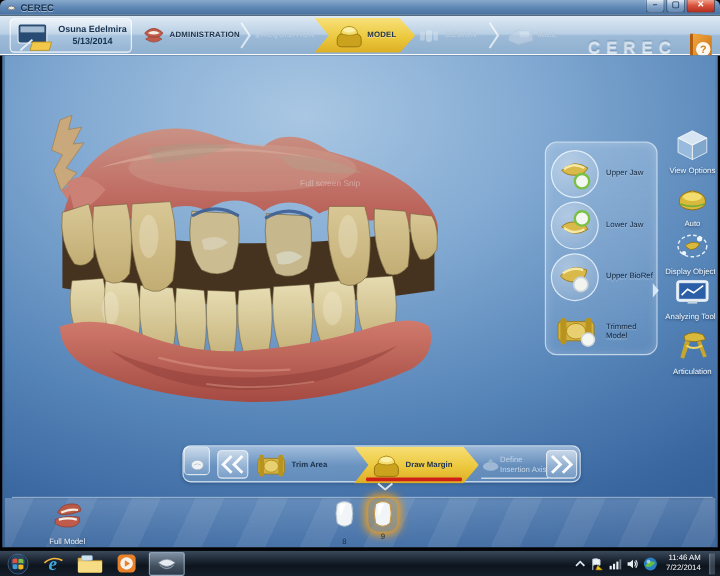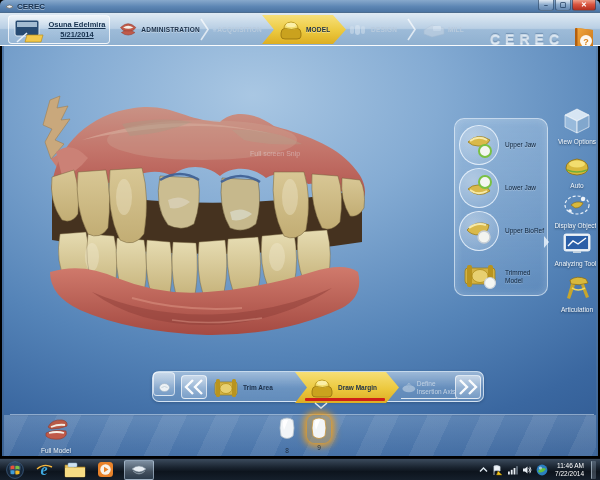--- a/index.html
+++ b/index.html
@@ -40,21 +40,21 @@
     left:0; top:13px; width:600px; height:33px;
     background:linear-gradient(#dfeaf4,#b9cfe4 48%,#9dbbd8 52%,#8fb0d0);
     border-bottom:1px solid rgba(255,255,255,.8);
   }
   #patient-btn {
     left:8px; top:2px; width:102px; height:29px;
     background:linear-gradient(rgba(255,255,255,.55),rgba(205,225,242,.25) 50%,rgba(160,190,220,.35));
     border:1px solid rgba(255,255,255,.75); border-radius:4px;
     display:flex; align-items:center;
   }
-  #patient-text { width:66px; margin-left:36px; text-align:center; color:#16314e; line-height:10px;text-decoration:underline; }
+  #patient-text { width:66px; margin-left:36px; text-align:center; color:#16314e; line-height:10px; }
   #patient-name { font-size:7.5px; font-weight:bold; }
   #patient-date { font-size:7.5px; font-weight:bold; }
   .tab { top:2px; height:29px; display:flex; align-items:center; }
   .tab-label { font-size:6.5px; font-weight:bold; letter-spacing:.2px; color:#1b2f47; text-shadow:0 1px 0 rgba(255,255,255,.4); }
   .tab.disabled .tab-label { color:#b9cbdd; text-shadow:none; }
   #tab-model {
     left:262px; width:84px;
     background:linear-gradient(#f7e07a,#ecc93f 55%,#ddae22);
     clip-path:polygon(0 0, calc(100% - 13px) 0, 100% 50%, calc(100% - 13px) 100%, 0 100%, 12px 50%);
     padding-left:16px;
@@ -170,21 +170,21 @@
   <div id="header" class="abs">
     <div id="patient-btn" class="abs">
       <svg class="abs" style="left:4px;top:3px" width="32" height="24" viewBox="0 0 32 24">
         <rect x="2" y="1" width="24" height="16" rx="2" fill="#274b72" stroke="#dce8f2" stroke-width="1"></rect>
         <rect x="4" y="3" width="20" height="5" fill="#b9cfe2" opacity=".85"></rect>
         <path d="M14,16 L30,16 L28,23 L12,23 Z" fill="#f2c84b" stroke="#b98f1e" stroke-width=".7"></path>
         <path d="M4,23 L14,14" stroke="#e8f0f8" stroke-width="1.6"></path>
       </svg>
       <div id="patient-text">
         <div id="patient-name">Osuna Edelmira</div>
-        <div id="patient-date">5/21/2014</div>
+        <div id="patient-date">5/13/2014</div>
       </div>
     </div>
 
     <div class="tab abs" style="left:118px;width:82px">
       <svg width="24" height="22" viewBox="0 0 24 22">
         <path d="M3,8 Q12,-1 21,8 Q18,13 12,13 Q6,13 3,8Z" fill="#c05a4a" stroke="#8e3a2e" stroke-width=".6"></path>
         <path d="M6,8 Q12,4 18,8 Q12,11 6,8Z" fill="#f4f0e8"></path>
         <path d="M4,14 Q12,20 20,14 Q16,11 12,12 Q8,11 4,14Z" fill="#c05a4a" stroke="#8e3a2e" stroke-width=".6"></path>
       </svg>
       <span class="tab-label" style="margin-left:3px">ADMINISTRATION</span>

